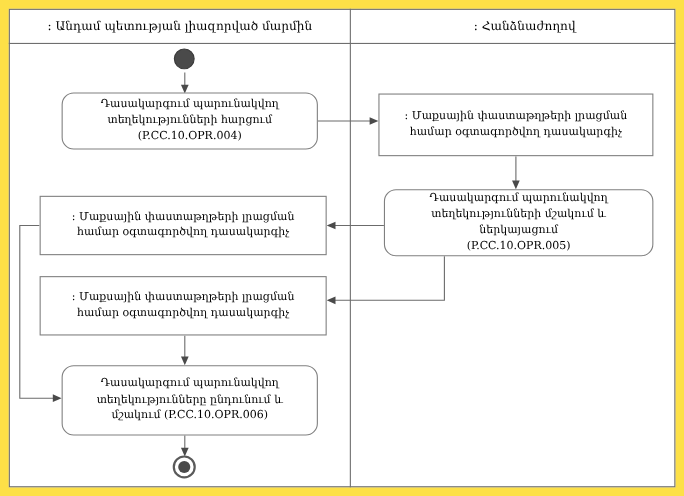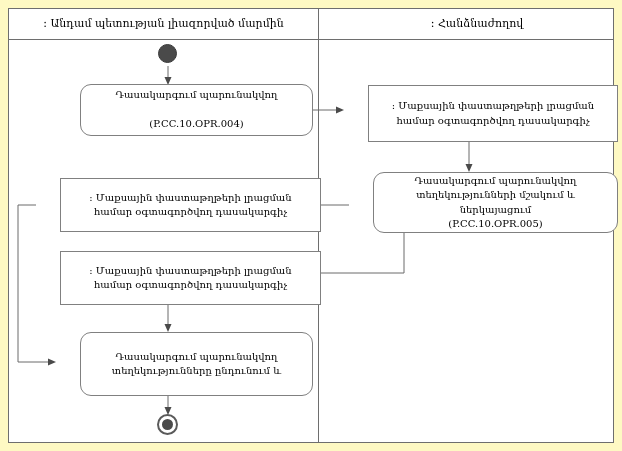--- a/index.html
+++ b/index.html
@@ -4,21 +4,21 @@
 <style>
   html, body {
     margin: 0;
     padding: 0;
     background: #ffffff;
   }
   #canvas {
     position: relative;
     width: 622px;
     height: 451px;
-    background: #fef9c3;
+    background: #fde047;
     font-family: "DejaVu Serif", "Liberation Serif", serif;
     overflow: hidden;
   }
 
   
   .frame {
     position: absolute;
     left: 8px;
     top: 8px;
     width: 606px;
@@ -63,21 +63,20 @@
     background: #ffffff;
     border: 1px solid #808080;
     display: flex;
     align-items: center;
     justify-content: center;
     text-align: center;
     font-size: 10px;
     line-height: 1.45;
     color: #000000;
     padding: 4px 8px;
-    margin-left: 24px;
   }
   .node.action { border-radius: 11px; }
   .node.object { border-radius: 0; }
 
   
   .initial-node {
     position: absolute;
     width: 19px;
     height: 19px;
     border-radius: 50%;
@@ -162,21 +161,21 @@
     <polygon points="168,415 164.5,407 171.5,407"></polygon>
   </svg>
 
   <div class="initial-node" style="left:158px; top:44px;"></div>
 
   <div class="final-node" style="left:157px; top:414px;"></div>
 
   <div class="node action" style="left:56px; top:84px; width:233px; height:52px;">
     <span>
       <span>Դասակարգում պարունակվող</span><br>
-      <br>
+      <span>տեղեկությունների հարցում</span><br>
       <span>(P.CC.10.OPR.004)</span>
     </span>
   </div>
 
   <div class="node object" style="left:344px; top:85px; width:250px; height:57px;">
     <span>
       <span>: Մաքսային փաստաթղթերի լրացման</span><br>
       <span>համար օգտագործվող դասակարգիչ</span><br>
     </span>
   </div>
@@ -200,16 +199,17 @@
     <span>
       <span>: Մաքսային փաստաթղթերի լրացման</span><br>
       <span>համար օգտագործվող դասակարգիչ</span><br>
     </span>
   </div>
 
   <div class="node action" style="left:56px; top:332px; width:233px; height:64px;">
     <span>
       <span>Դասակարգում պարունակվող</span><br>
       <span>տեղեկությունները ընդունում և</span><br>
+      <span>մշակում (P.CC.10.OPR.006)</span>
     </span>
   </div>
 
 </div>
 
 </body></html>

